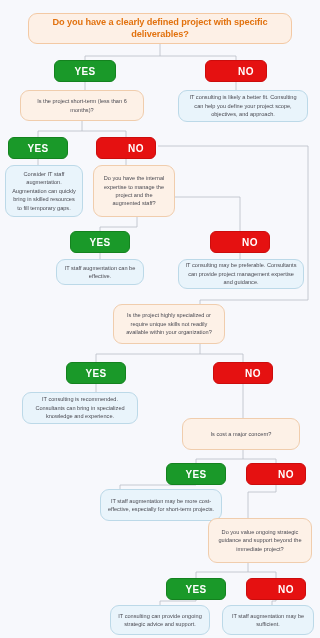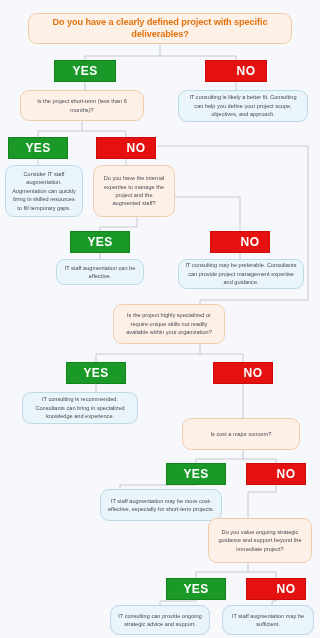--- a/index.html
+++ b/index.html
@@ -68,24 +68,24 @@
     color: #4a4a52;
     font-size: 5.6px;
     line-height: 1.5;
     padding: 4px 6px;
     border-radius: 9px;
   }
 
   
   .node.badge {
     font-weight: bold;
-    font-size: 12px;
+    font-size: 10px;
     color: #ffffff;
     letter-spacing: 0.4px;
-    border-radius: 0;
+    border-radius: 6px;
     height: 22px;
   }
   .node.badge.yes {
     background: #1a9929;
     border: 1px solid #14821f;
   }
   .node.badge.no {
     background: #e51111;
     border: 1px solid #cc0c0c;
     padding-left: 20px;

